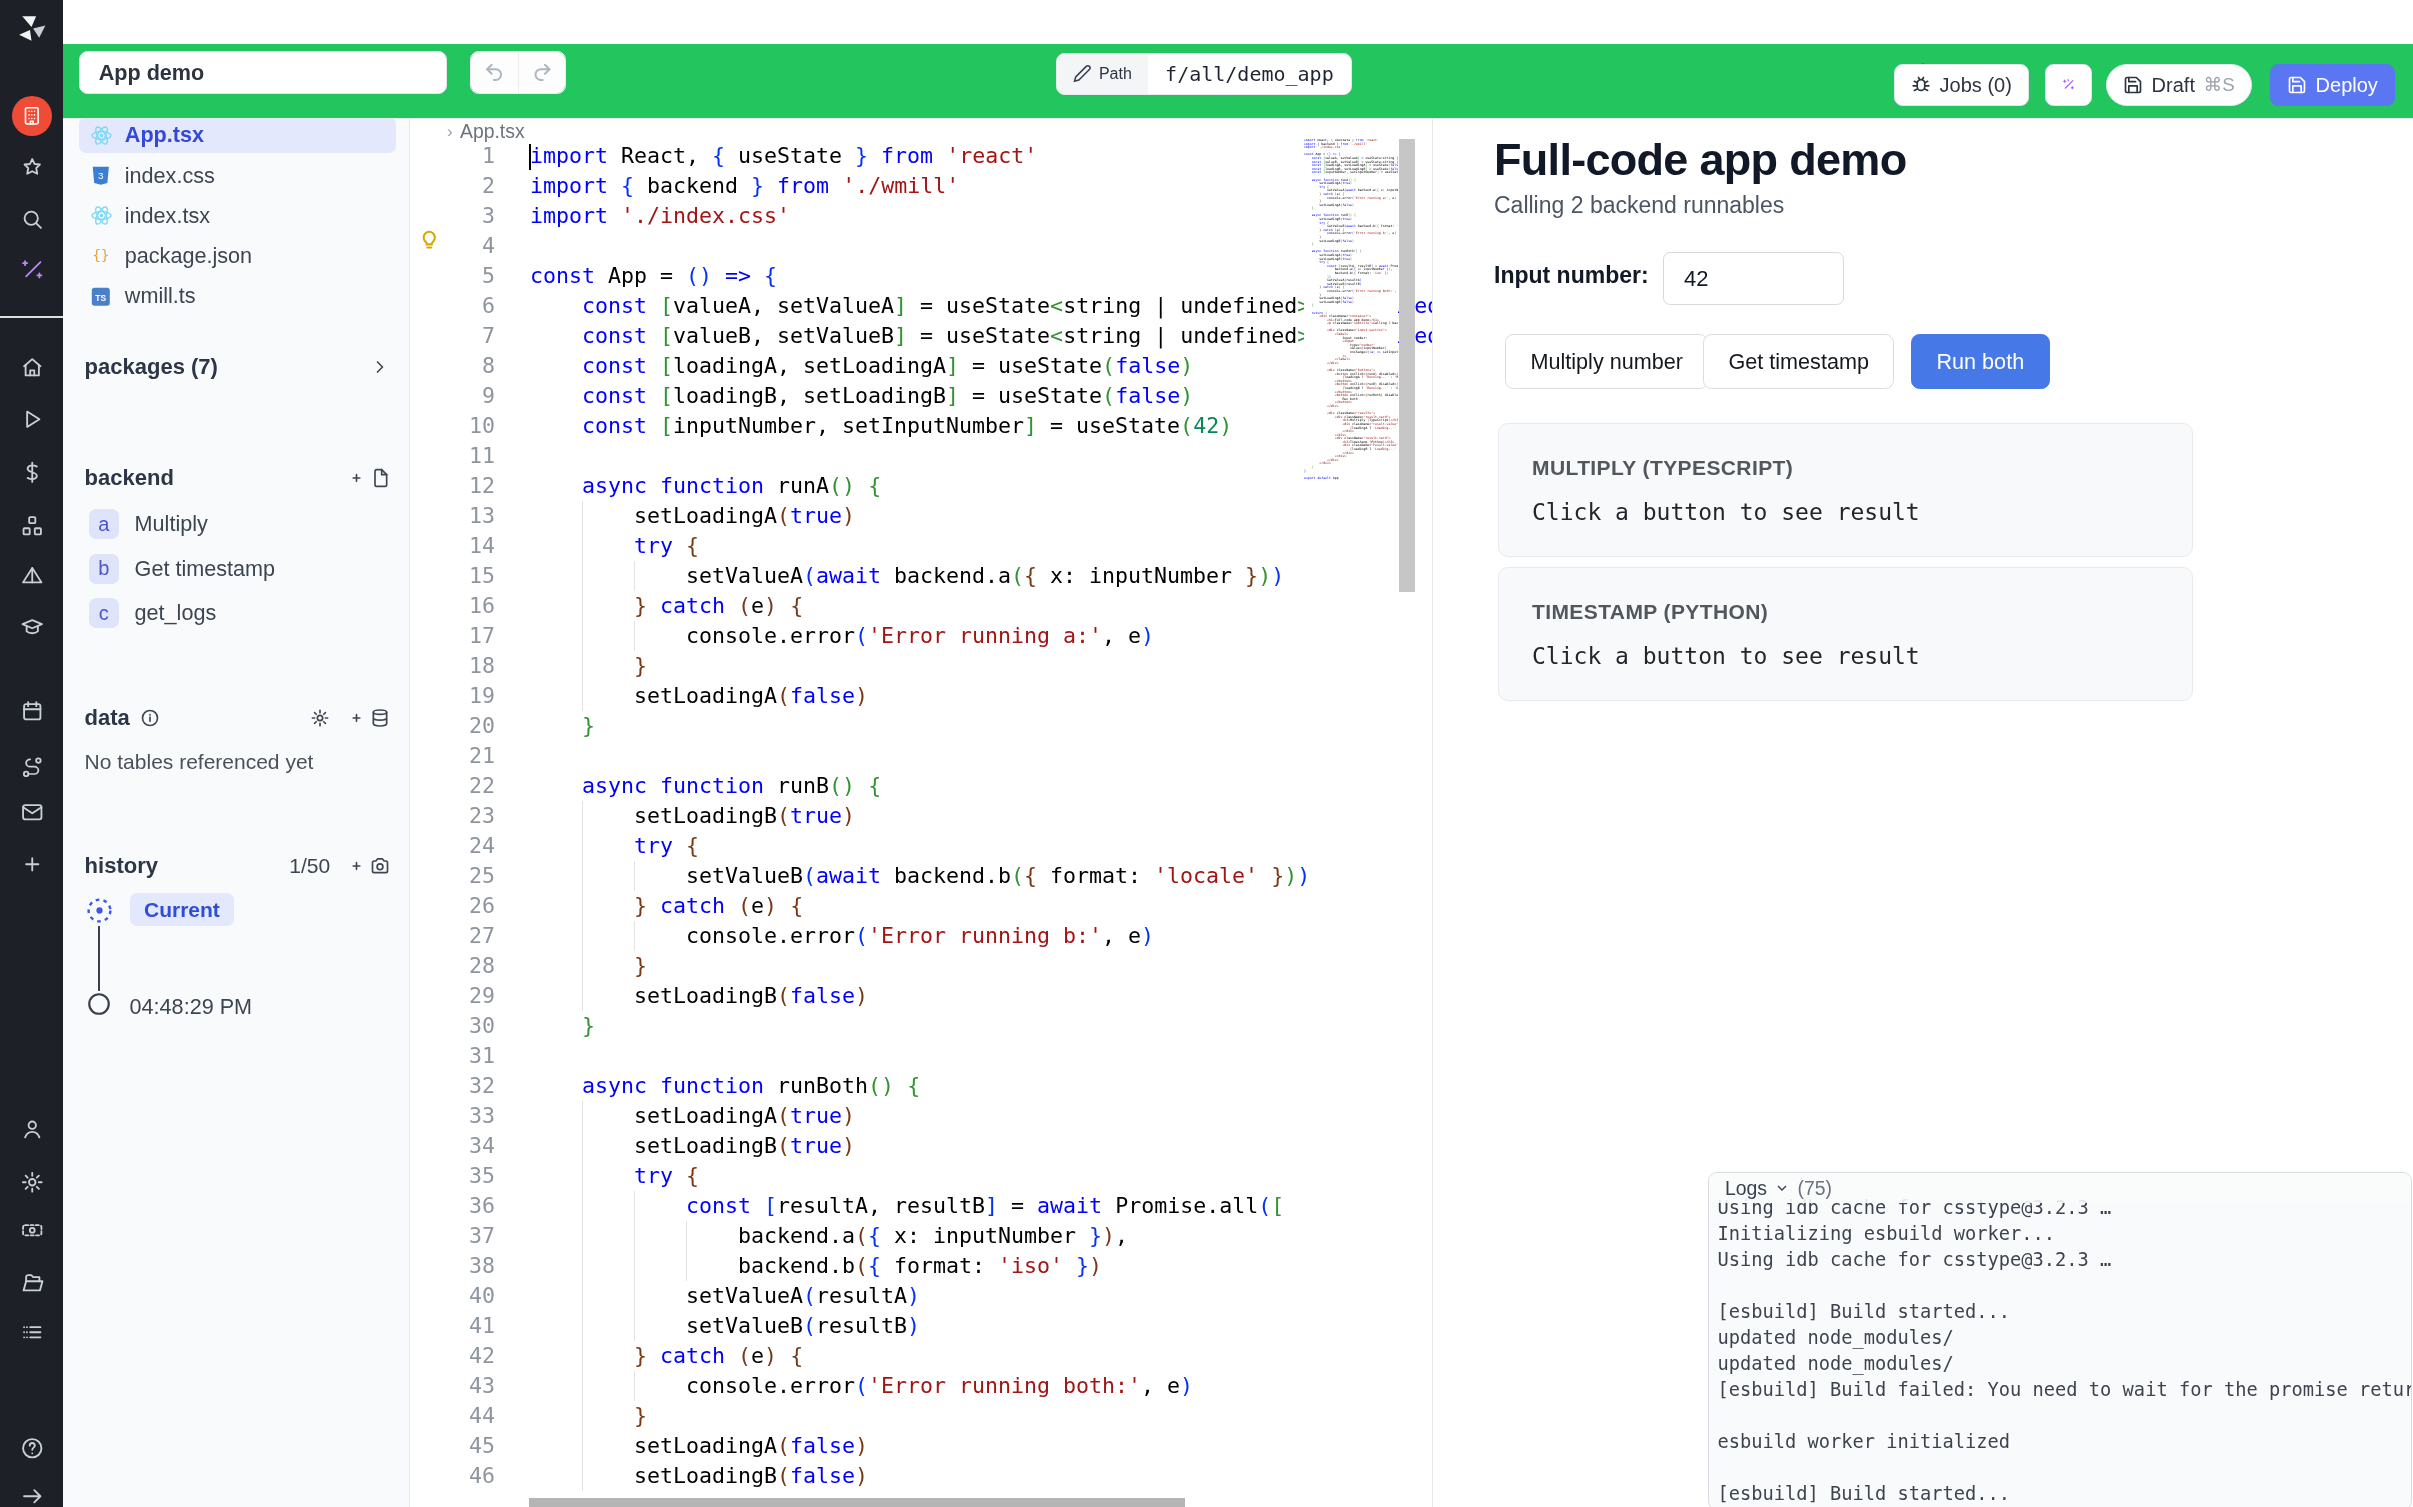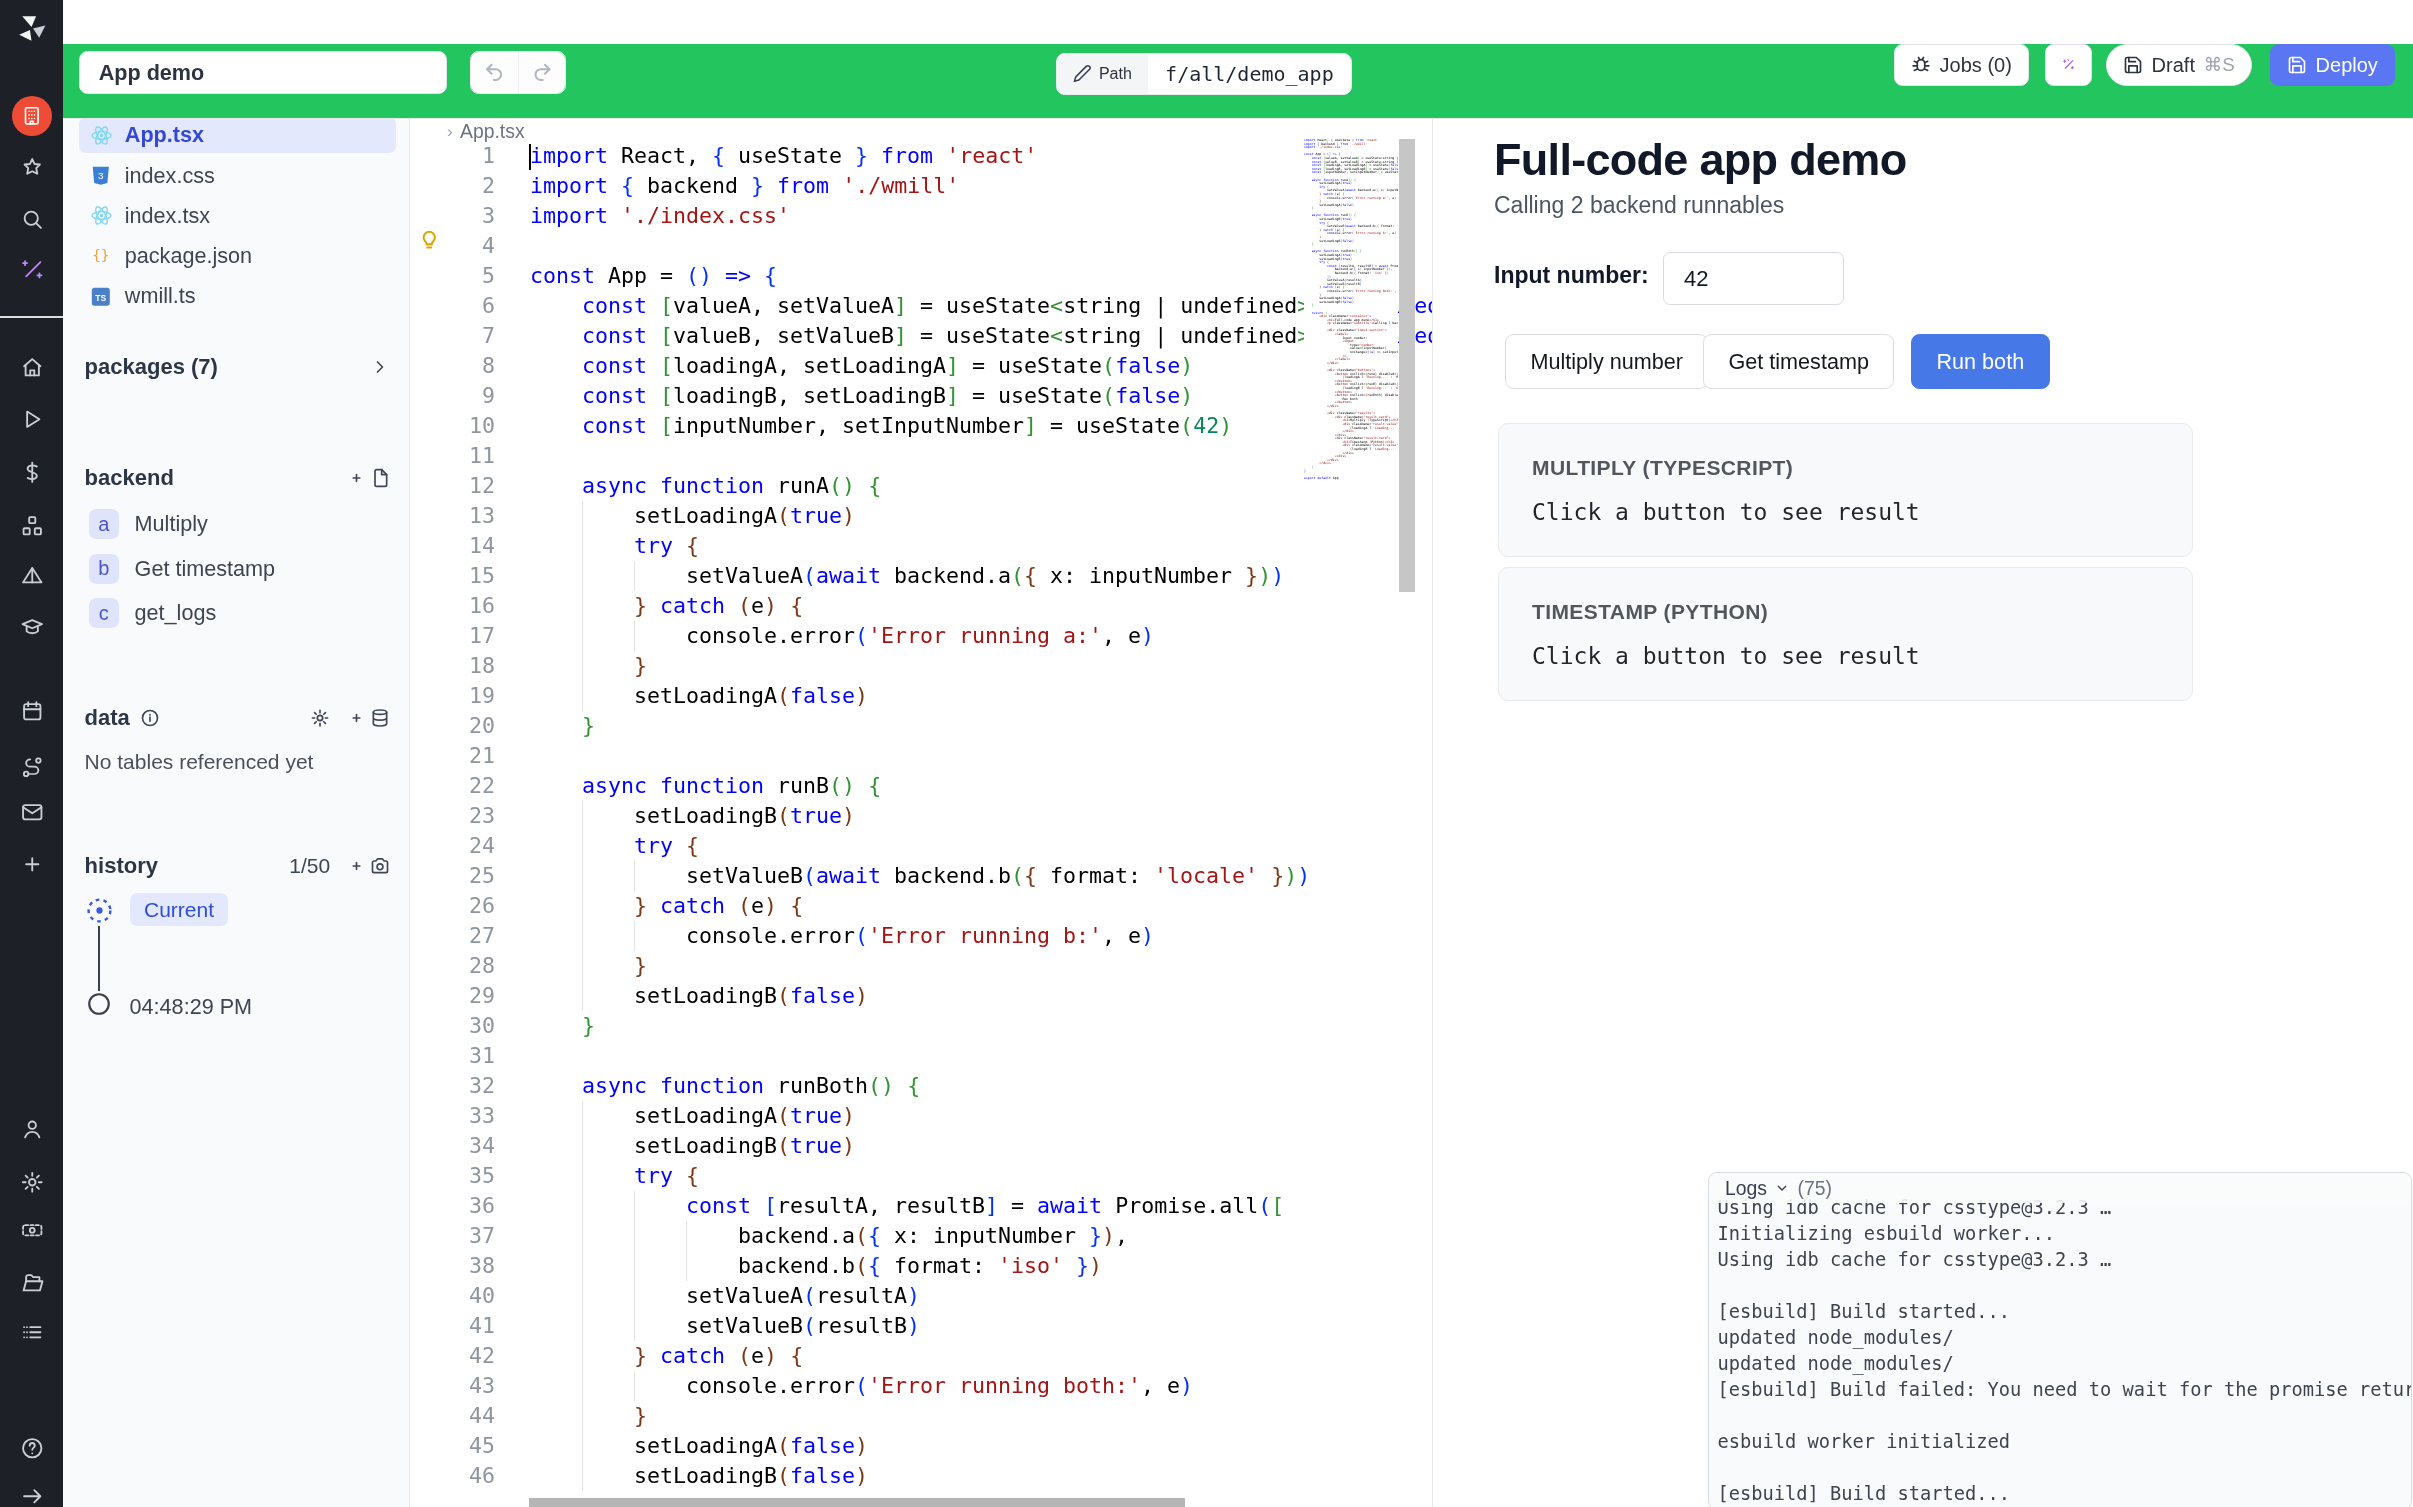--- a/index.html
+++ b/index.html
@@ -27,21 +27,21 @@
   .histbtn + .histbtn { border-left:1.4px solid #eceef1; }
   .histbtn svg { width:21.6px; height:21.6px; stroke:#aeb6c0; fill:none; stroke-width:2.2; stroke-linecap:round; stroke-linejoin:round; }
   #pathgroup { position:absolute; left:993px; top:8.6px; height:42px; display:flex; align-items:stretch;
     border:1.4px solid #e7e9ec; border-radius:8.6px; overflow:hidden; background:#fff; }
   #pathgroup .pathlab { display:flex; align-items:center; gap:7.2px; background:#f4f5f7; padding:0 16px;
     font-size:16px; color:#2d3440; }
   #pathgroup .pathlab svg { width:18.7px; height:18.7px; stroke:#374151; fill:none; stroke-width:2; }
   #pathgroup .pathval { display:flex; align-items:center; padding:0 17.3px; font-size:20px; color:#1f2530; }
   #kebab { position:absolute; left:1842px; top:10px; width:36px; height:37px; display:flex; align-items:center;
     justify-content:center; color:#4b5563; font-size:24.5px; }
-  .tb-btn { position:absolute; top:0; height:42px; display:flex; align-items:center; gap:8.6px;
+  .tb-btn { position:absolute; top:20px; height:42px; display:flex; align-items:center; gap:8.6px;
     border:1.4px solid #e2e5e9; border-radius:8.6px; background:#fff; font-size:20px; color:#2d3440; padding:0 16px; }
   .tb-btn svg { width:20px; height:20px; stroke:#2d3440; fill:none; stroke-width:2; stroke-linecap:round; stroke-linejoin:round; }
   #jobsbtn { left:1831px; }
   #wandbtn { left:1982px; width:47px; justify-content:center; border-color:#eadcf8; }
   #wandbtn svg { stroke:#a855f7; }
   #draftbtn { left:2043px;border-radius:21px; }
   #draftbtn .shortcut { color:#9aa2ad; font-size:18.7px; }
   #deploybtn { left:2207px; background:#5b76f2; border-color:#5b76f2; color:#fff; }
   #deploybtn svg { stroke:#fff; }
 
@@ -54,21 +54,21 @@
   .hbtn { display:flex; align-items:center; gap:1.4px; margin-left:18.7px; }
   .file-row { display:flex; align-items:center; gap:11.5px; height:36px; margin:4.3px -5.8px 0 -5.8px;
     padding:0 10px; border-radius:7.2px; font-size:21.6px; color:#3d4552; }
   .file-row.sel { background:#e4e8fc; color:#3347d8; font-weight:bold; }
   .file-ic { width:24.5px; height:24.5px; display:flex; align-items:center; justify-content:center; flex:0 0 24.5px; }
   .badge { width:30px; height:30px; border-radius:7.2px; background:#e0e4fb; color:#4a57cc; font-size:20px;
     display:flex; align-items:center; justify-content:center; flex:0 0 30px; }
   .muted { font-size:21px; color:#49505c; }
   .cnt { font-size:21px; color:#3d4552; font-weight:normal; }
   .pill-current { display:inline-flex; align-items:center; height:33px; padding:0 14.4px; border-radius:7.2px;
-    background:#e4e8fc; color:#2f4ed8; font-weight:normal; font-size:21px; }
+    background:#e4e8fc; color:#2f4ed8; font-weight:bold; font-size:21px; }
 
   
   #editor { position:absolute; left:410px; top:58px; width:1022px; height:1450px; background:#fff; }
   #tabbar { position:absolute; left:0; top:0; width:1022px; height:53px; background:#fbfbfc; border-bottom:1.4px solid #eceef1; }
   #tab { position:absolute; left:5.8px; top:0; width:178px; height:52px; background:#fff;
     border-right:1.4px solid #eceef1; border-left:1.4px solid #eceef1; display:flex; align-items:center;
     padding:0 18.7px; font-size:20px; color:#333a45; gap:24.5px; }
   #tab .x { font-size:21.6px; color:#4b5563; }
   .tab-ic { position:absolute; top:13px; width:29px; height:29px; display:flex; align-items:center;
     justify-content:center; color:#4b5563; }

